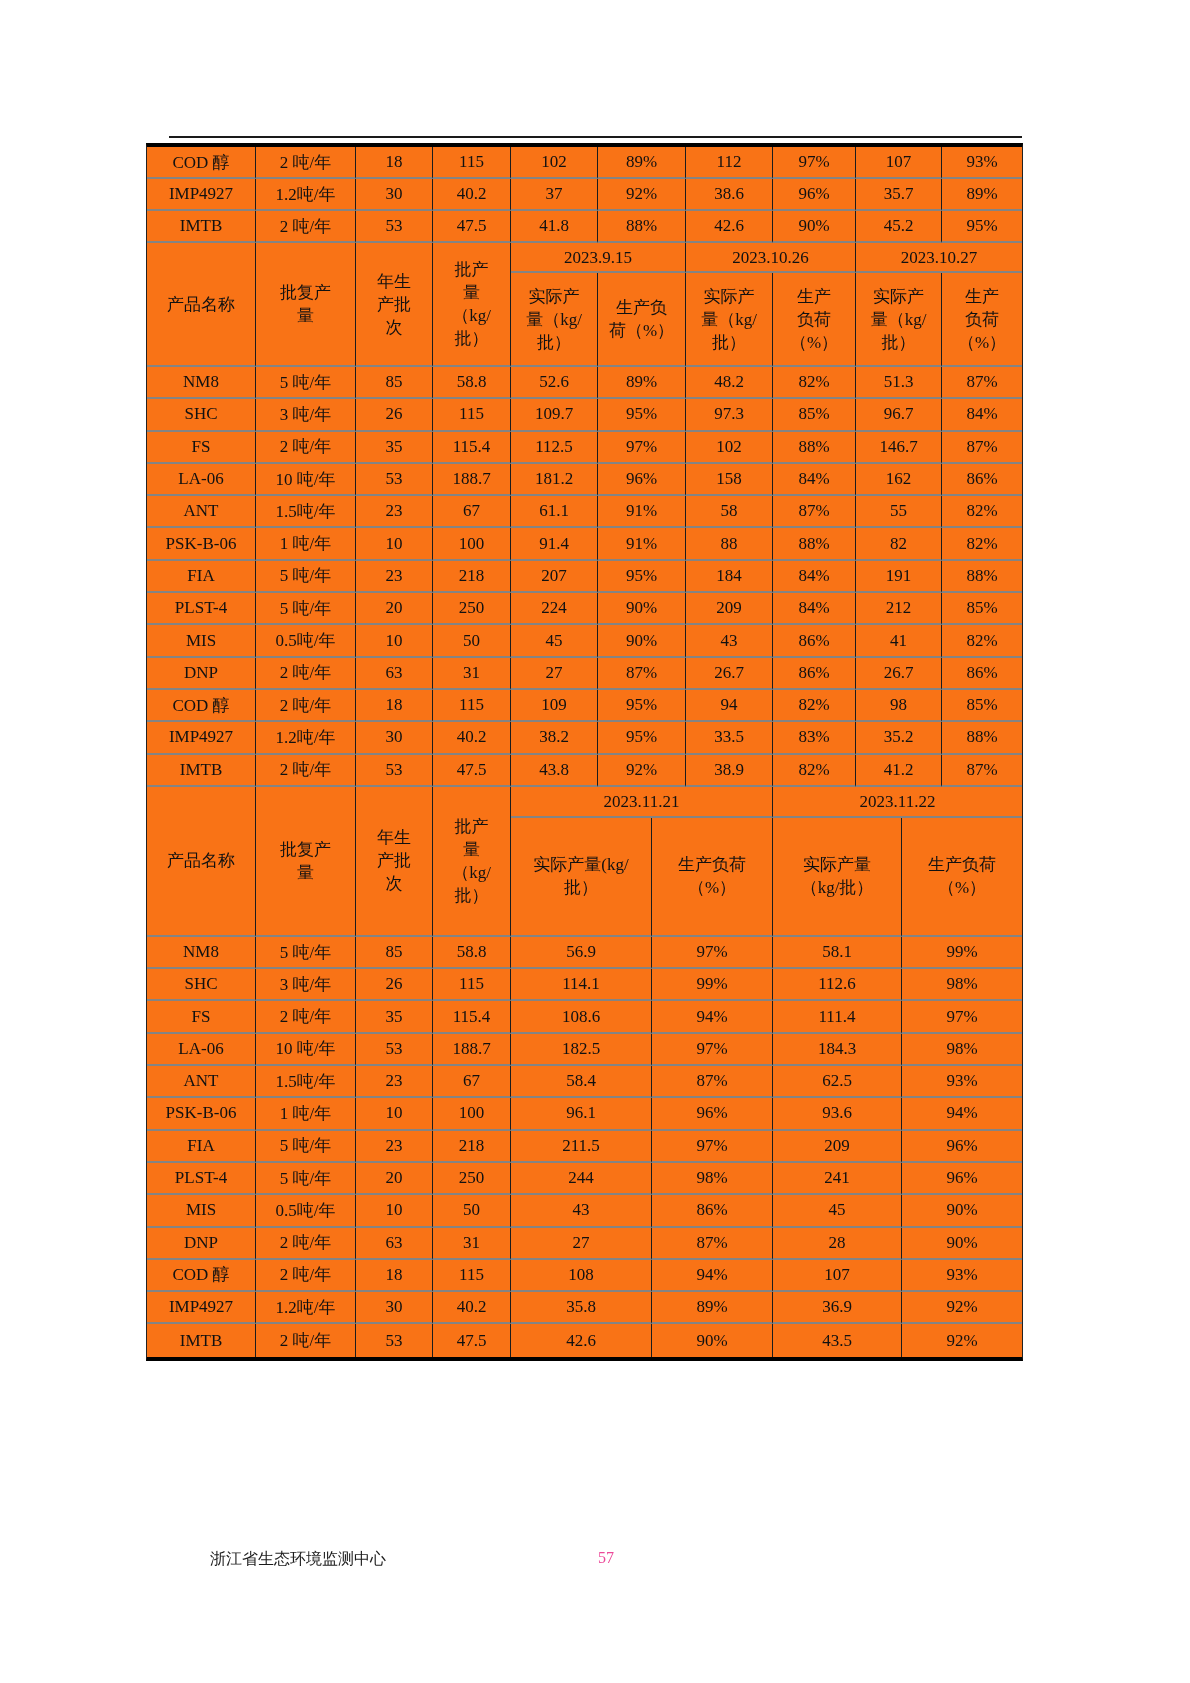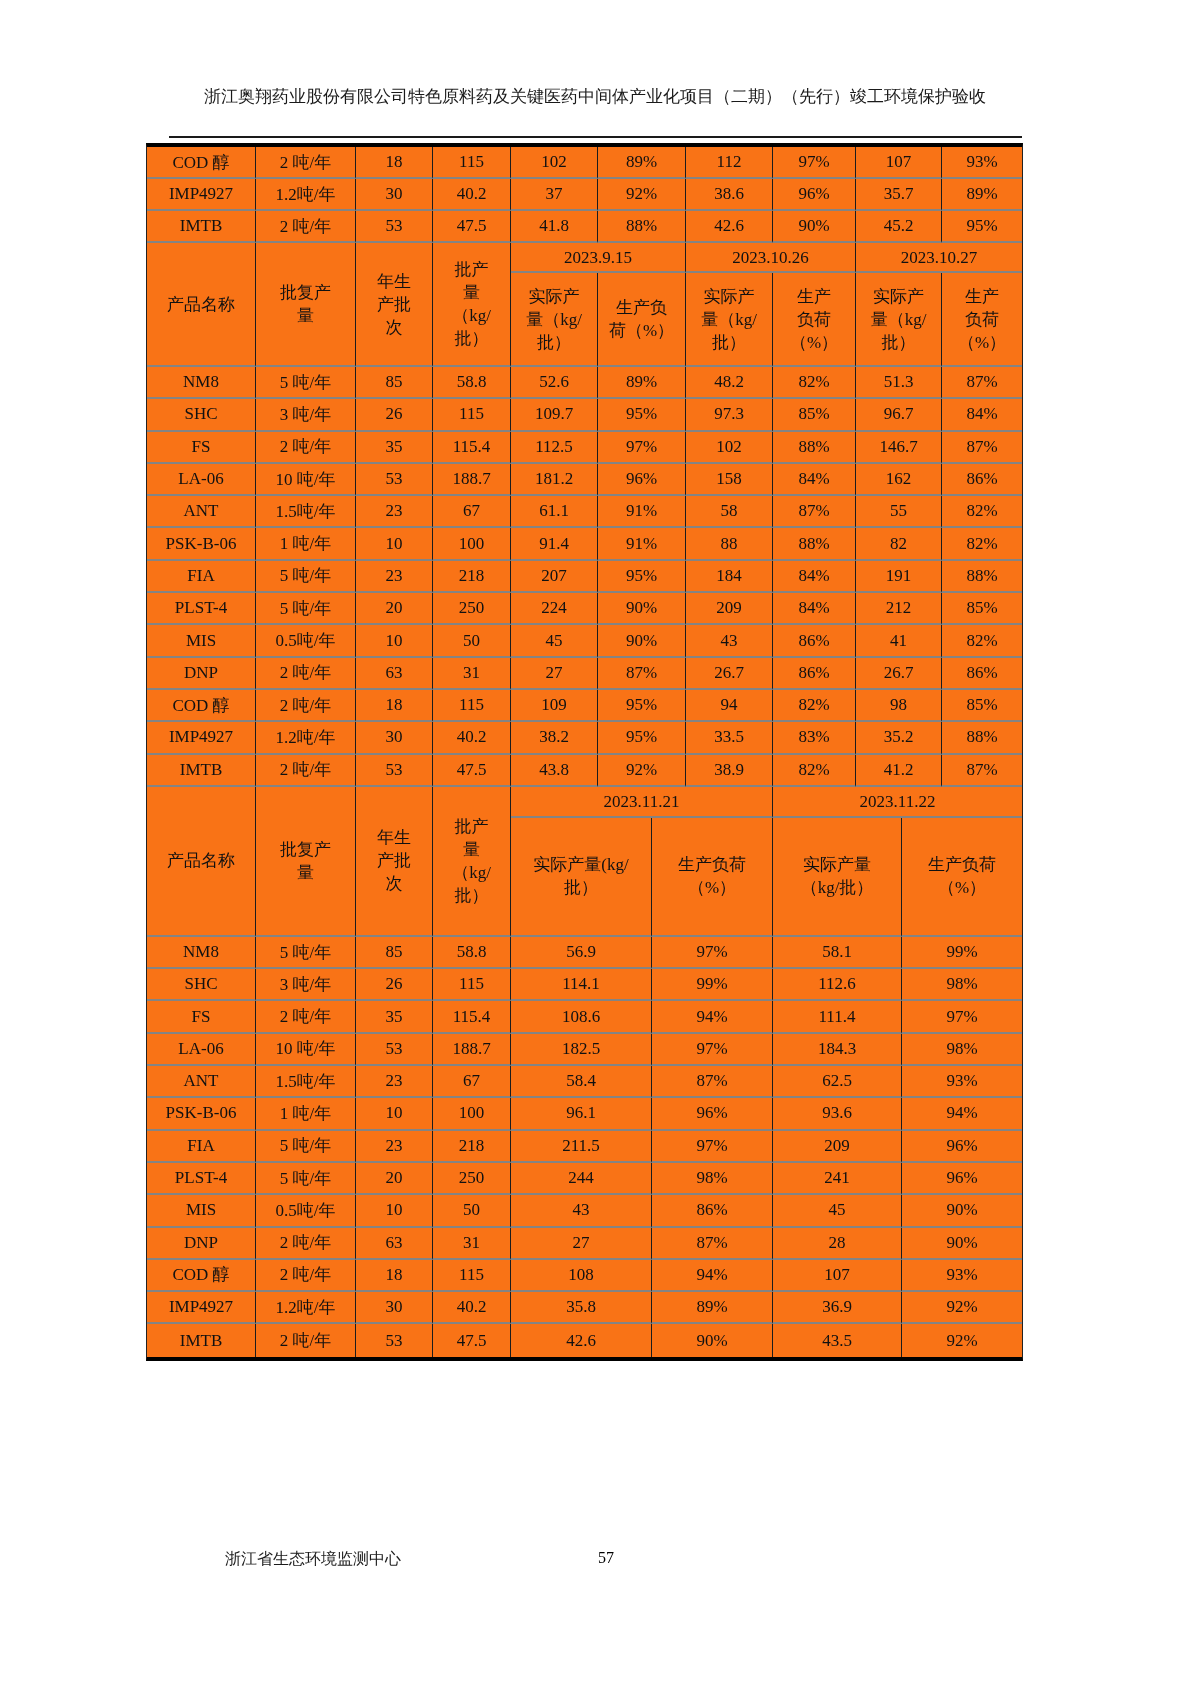--- a/index.html
+++ b/index.html
@@ -47,34 +47,33 @@
   .tB tbody tr, .tC tbody tr { height: 32.31px; }
   .tB thead tr.date-row { height: 30px; }
   .tB thead tr.sub-row th { height: 94px; }
   .tC thead tr.date-row { height: 31px; }
   .tC thead tr.sub-row th { height: 119px; }
   .tC tbody tr:last-child td { border-bottom: none; }
 
   
   .footer-org {
     position: absolute; top: 1549px; left: 210px;
-    font-size: 16px; color: #1a1a1a; margin-left: 15px;
+    font-size: 16px; color: #1a1a1a;
   }
   .page-num {
     position: absolute; top: 1549px; left: 598px;
-    font-size: 16px; color: #000000; text-align: right;
+    font-size: 16px; color: #ec4899; text-align: right;
   }
 </style>
 </head>
 <body>
 
 <div class="page">
 
   <div class="doc-header">
-    <div>浙江奥翔药业股份有限公司特色原料药及关键医药中间体产业化项目（二期）（先行）竣工环境保护验收</div>
   </div>
   <div class="header-rule"></div>
 
   <div class="table-wrap">
 
     <table class="tA">
       <colgroup>
         <col style="width:109px">
           <col style="width:100px">
           <col style="width:77px">

